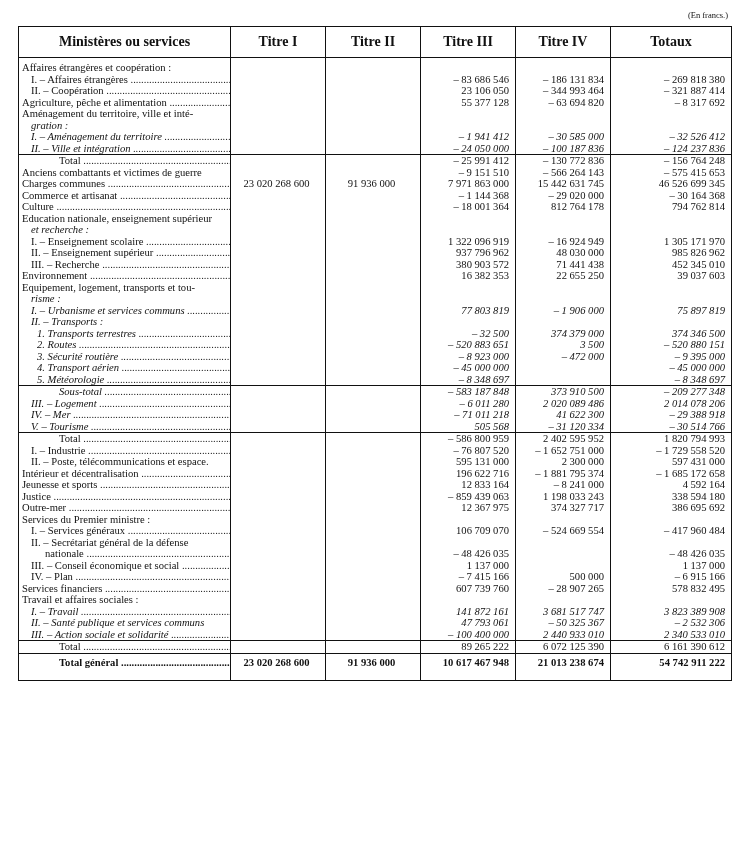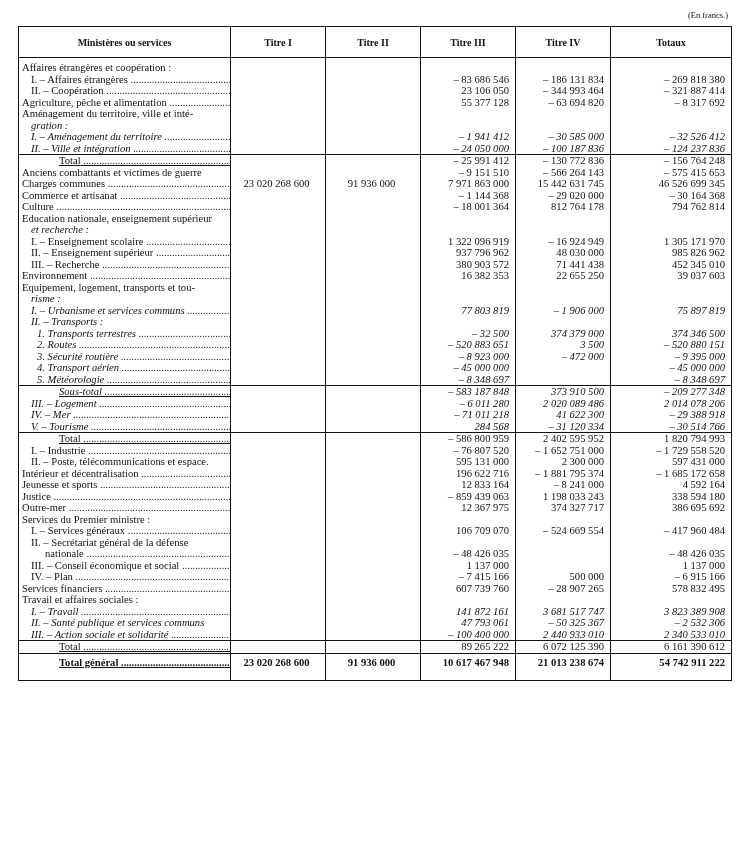--- a/index.html
+++ b/index.html
@@ -1,34 +1,34 @@
 <!DOCTYPE html>
 <html><head>
 <meta charset="utf-8">
 <style>
   html, body { margin: 0; padding: 0; background: #ffffff; }
   body { width: 742px; height: 868px; position: relative; overflow: hidden;
          font-family: "Liberation Serif", "DejaVu Serif", serif; color: #111; }
   .unit { position: absolute; right: 14px; top: 10px; font-size: 8.5px; }
   table.budget { position: absolute; left: 18px; top: 26px; width: 713px;
                  border-collapse: collapse; table-layout: fixed; font-size: 10.6px; }
-  table.budget th { border: 1px solid #111; font-weight: bold; font-size: 10px;
+  table.budget th { border: 1px solid #111; font-weight: bold; font-size: 14px;
                     height: 30px; text-align: center; padding: 0; }
   table.budget td { border-left: 1px solid #111; border-right: 1px solid #111;
                     padding: 0 6px 0 3px; height: 11.5px; line-height: 11.5px;
                     white-space: nowrap; overflow: hidden; }
   td.num { text-align: right; }
   td.center { text-align: center; }
   td.label { padding-left: 3px; margin-top: 28px; }
   tr.first td { padding-top: 4px; }
   .lvl1 { padding-left: 12px !important; }
   .lvl2 { padding-left: 18px !important; }
   .lvl3 { padding-left: 26px !important; }
   .cont { padding-left: 12px !important; font-style: italic; }
-  .lvl-total { text-align: center; padding-left: 40px !important; text-decoration: underline; }
+  .lvl-total { text-align: center; padding-left: 40px !important; }
   .it { font-style: italic; }
   tr.sep td { border-top: 1px solid #111; padding-left: 18px; }
   tr.grand td { border-top: 1px solid #111; border-bottom: 1px solid #111; font-weight: bold; height: 24px; line-height: 14px; vertical-align: top; padding-top: 2px; margin-left: 28px; }
   .dots::after { content: " ......................................................................................"; }
 </style>
 </head>
 <body>
 
 <div class="unit">(En francs.)</div>
 
@@ -297,21 +297,21 @@
         <td class="center it"></td>
         <td class="center it"></td>
         <td class="num it">– 71 011 218</td>
         <td class="num it">41 622 300</td>
         <td class="num it">– 29 388 918</td>
       </tr>
       <tr>
         <td class="label lvl1 it dots">V. – Tourisme</td>
         <td class="center it"></td>
         <td class="center it"></td>
-        <td class="num it">284 568</td>
+        <td class="num it">505 568</td>
         <td class="num it">– 31 120 334</td>
         <td class="num it">– 30 514 766</td>
       </tr>
       <tr class="sep">
         <td class="label lvl-total dots">Total</td>
         <td class="center"></td>
         <td class="center"></td>
         <td class="num">– 586 800 959</td>
         <td class="num">2 402 595 952</td>
         <td class="num">1 820 794 993</td>

